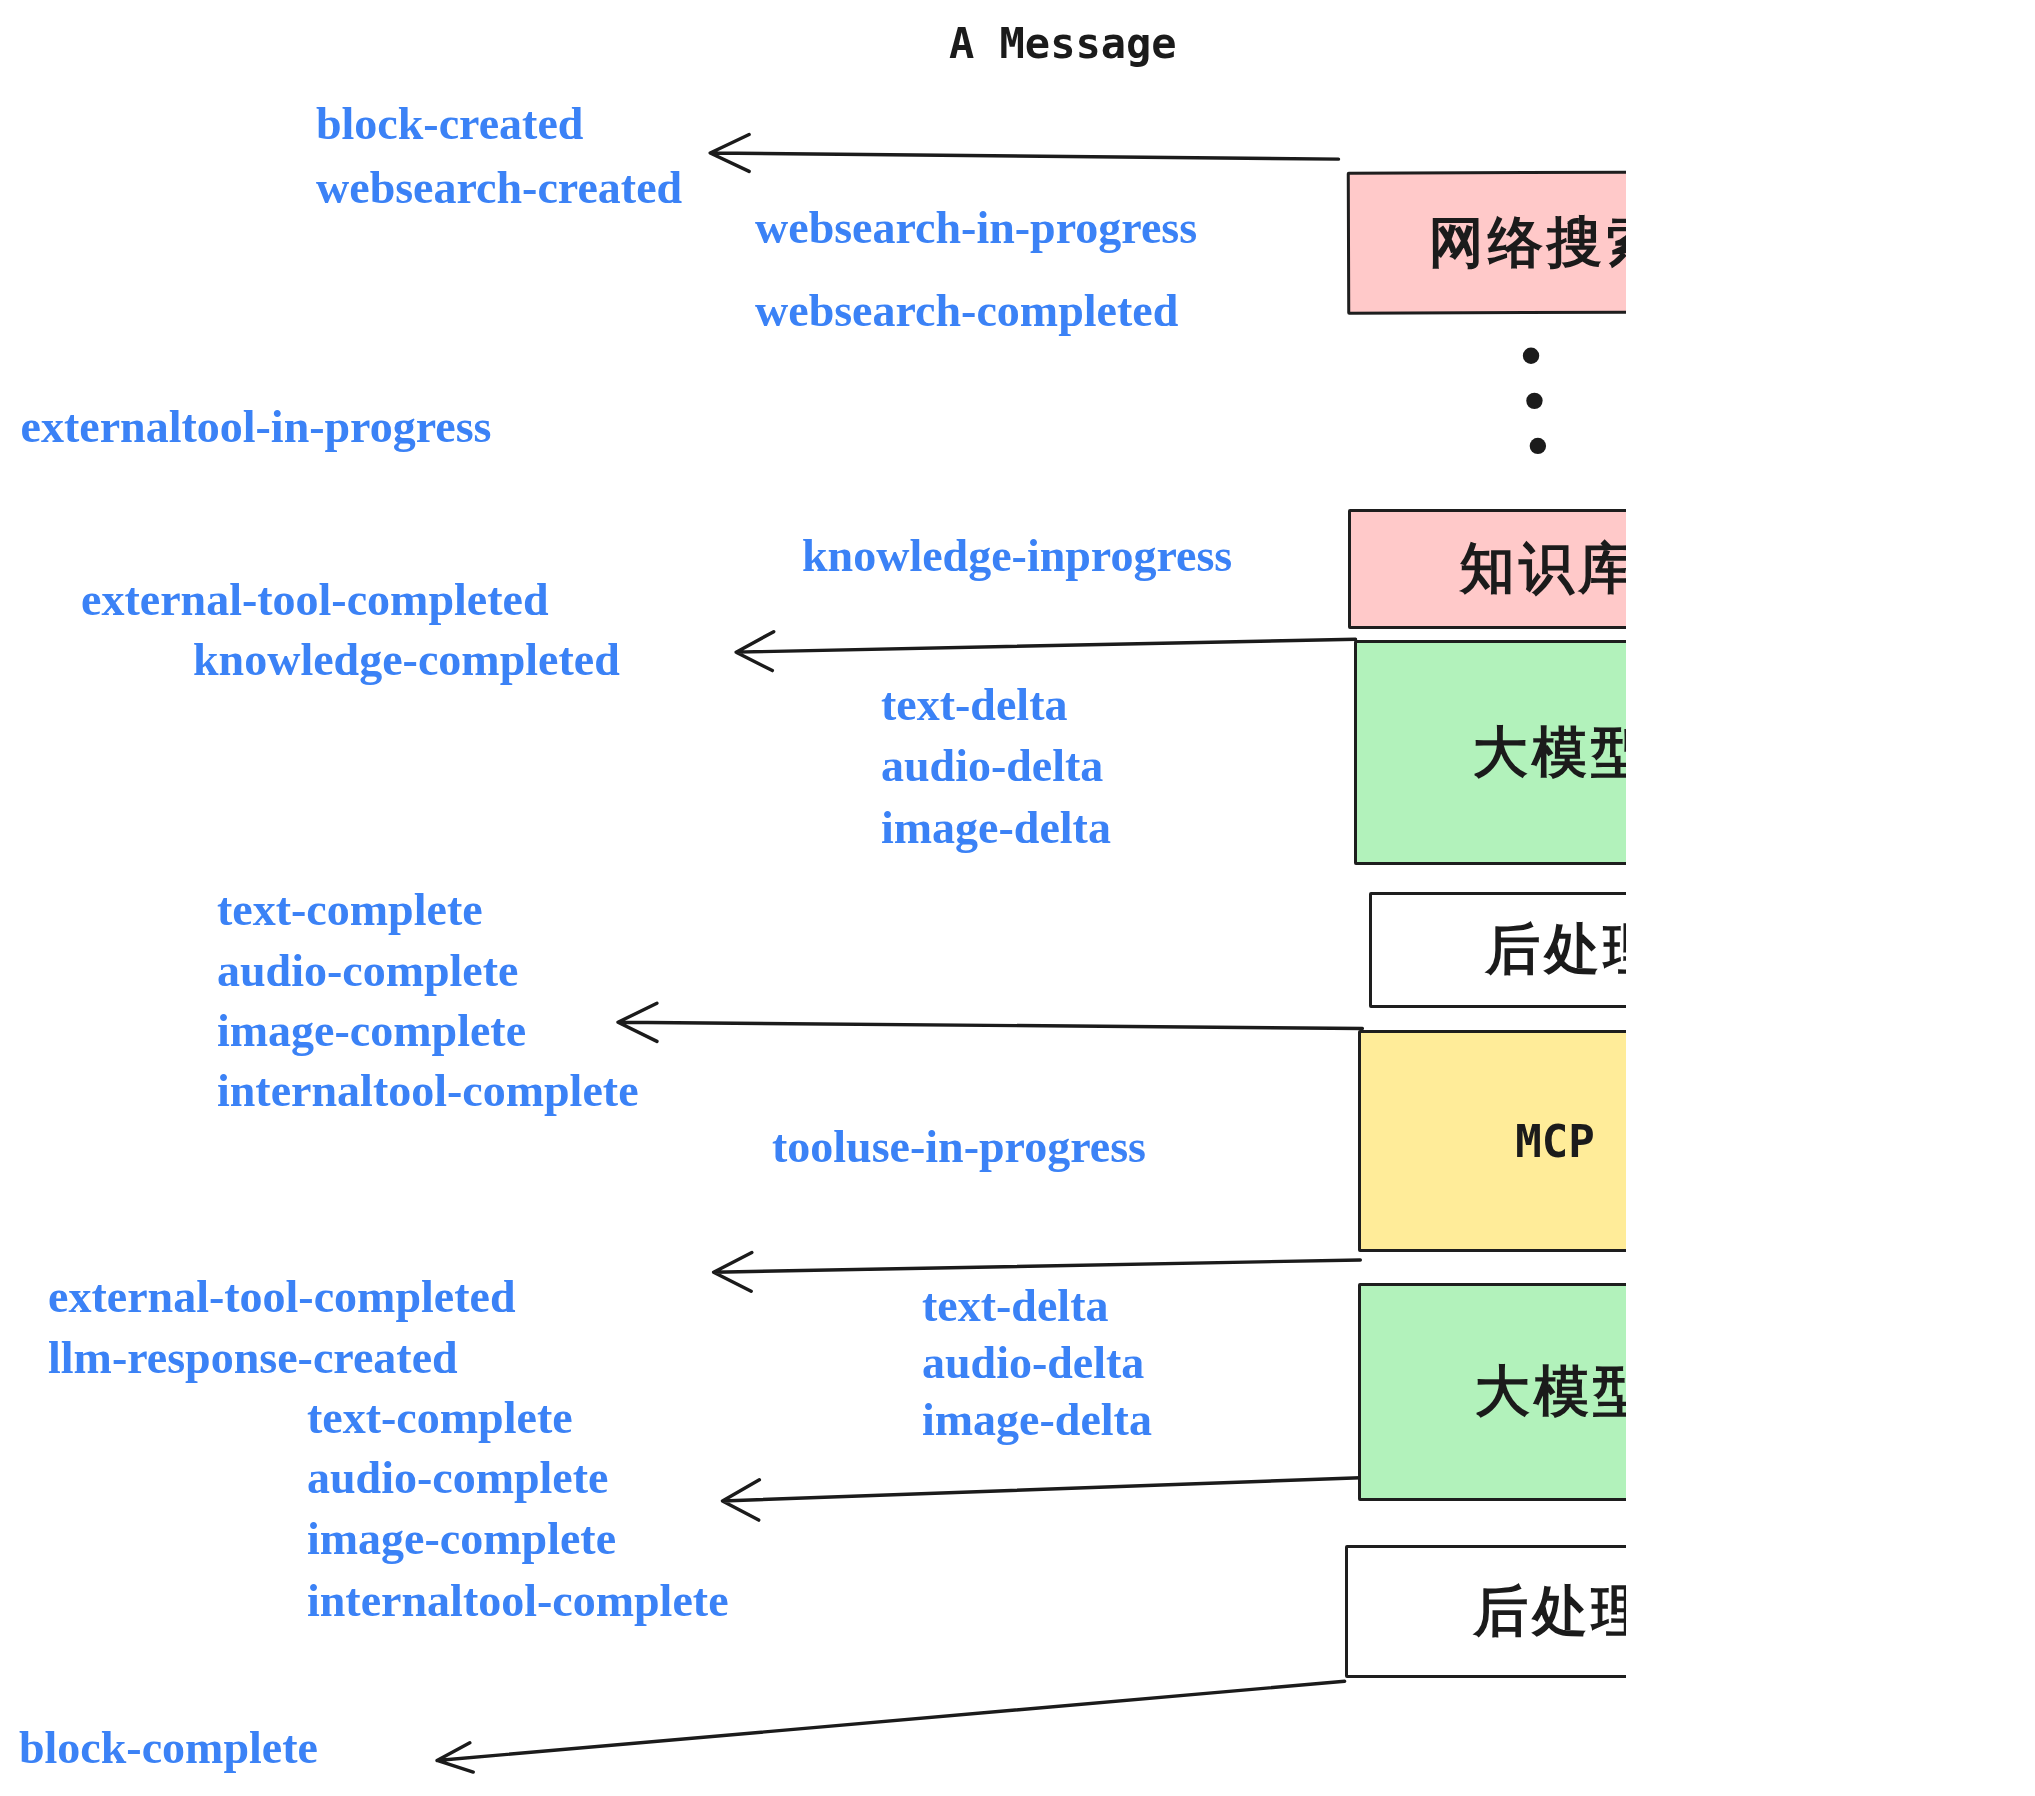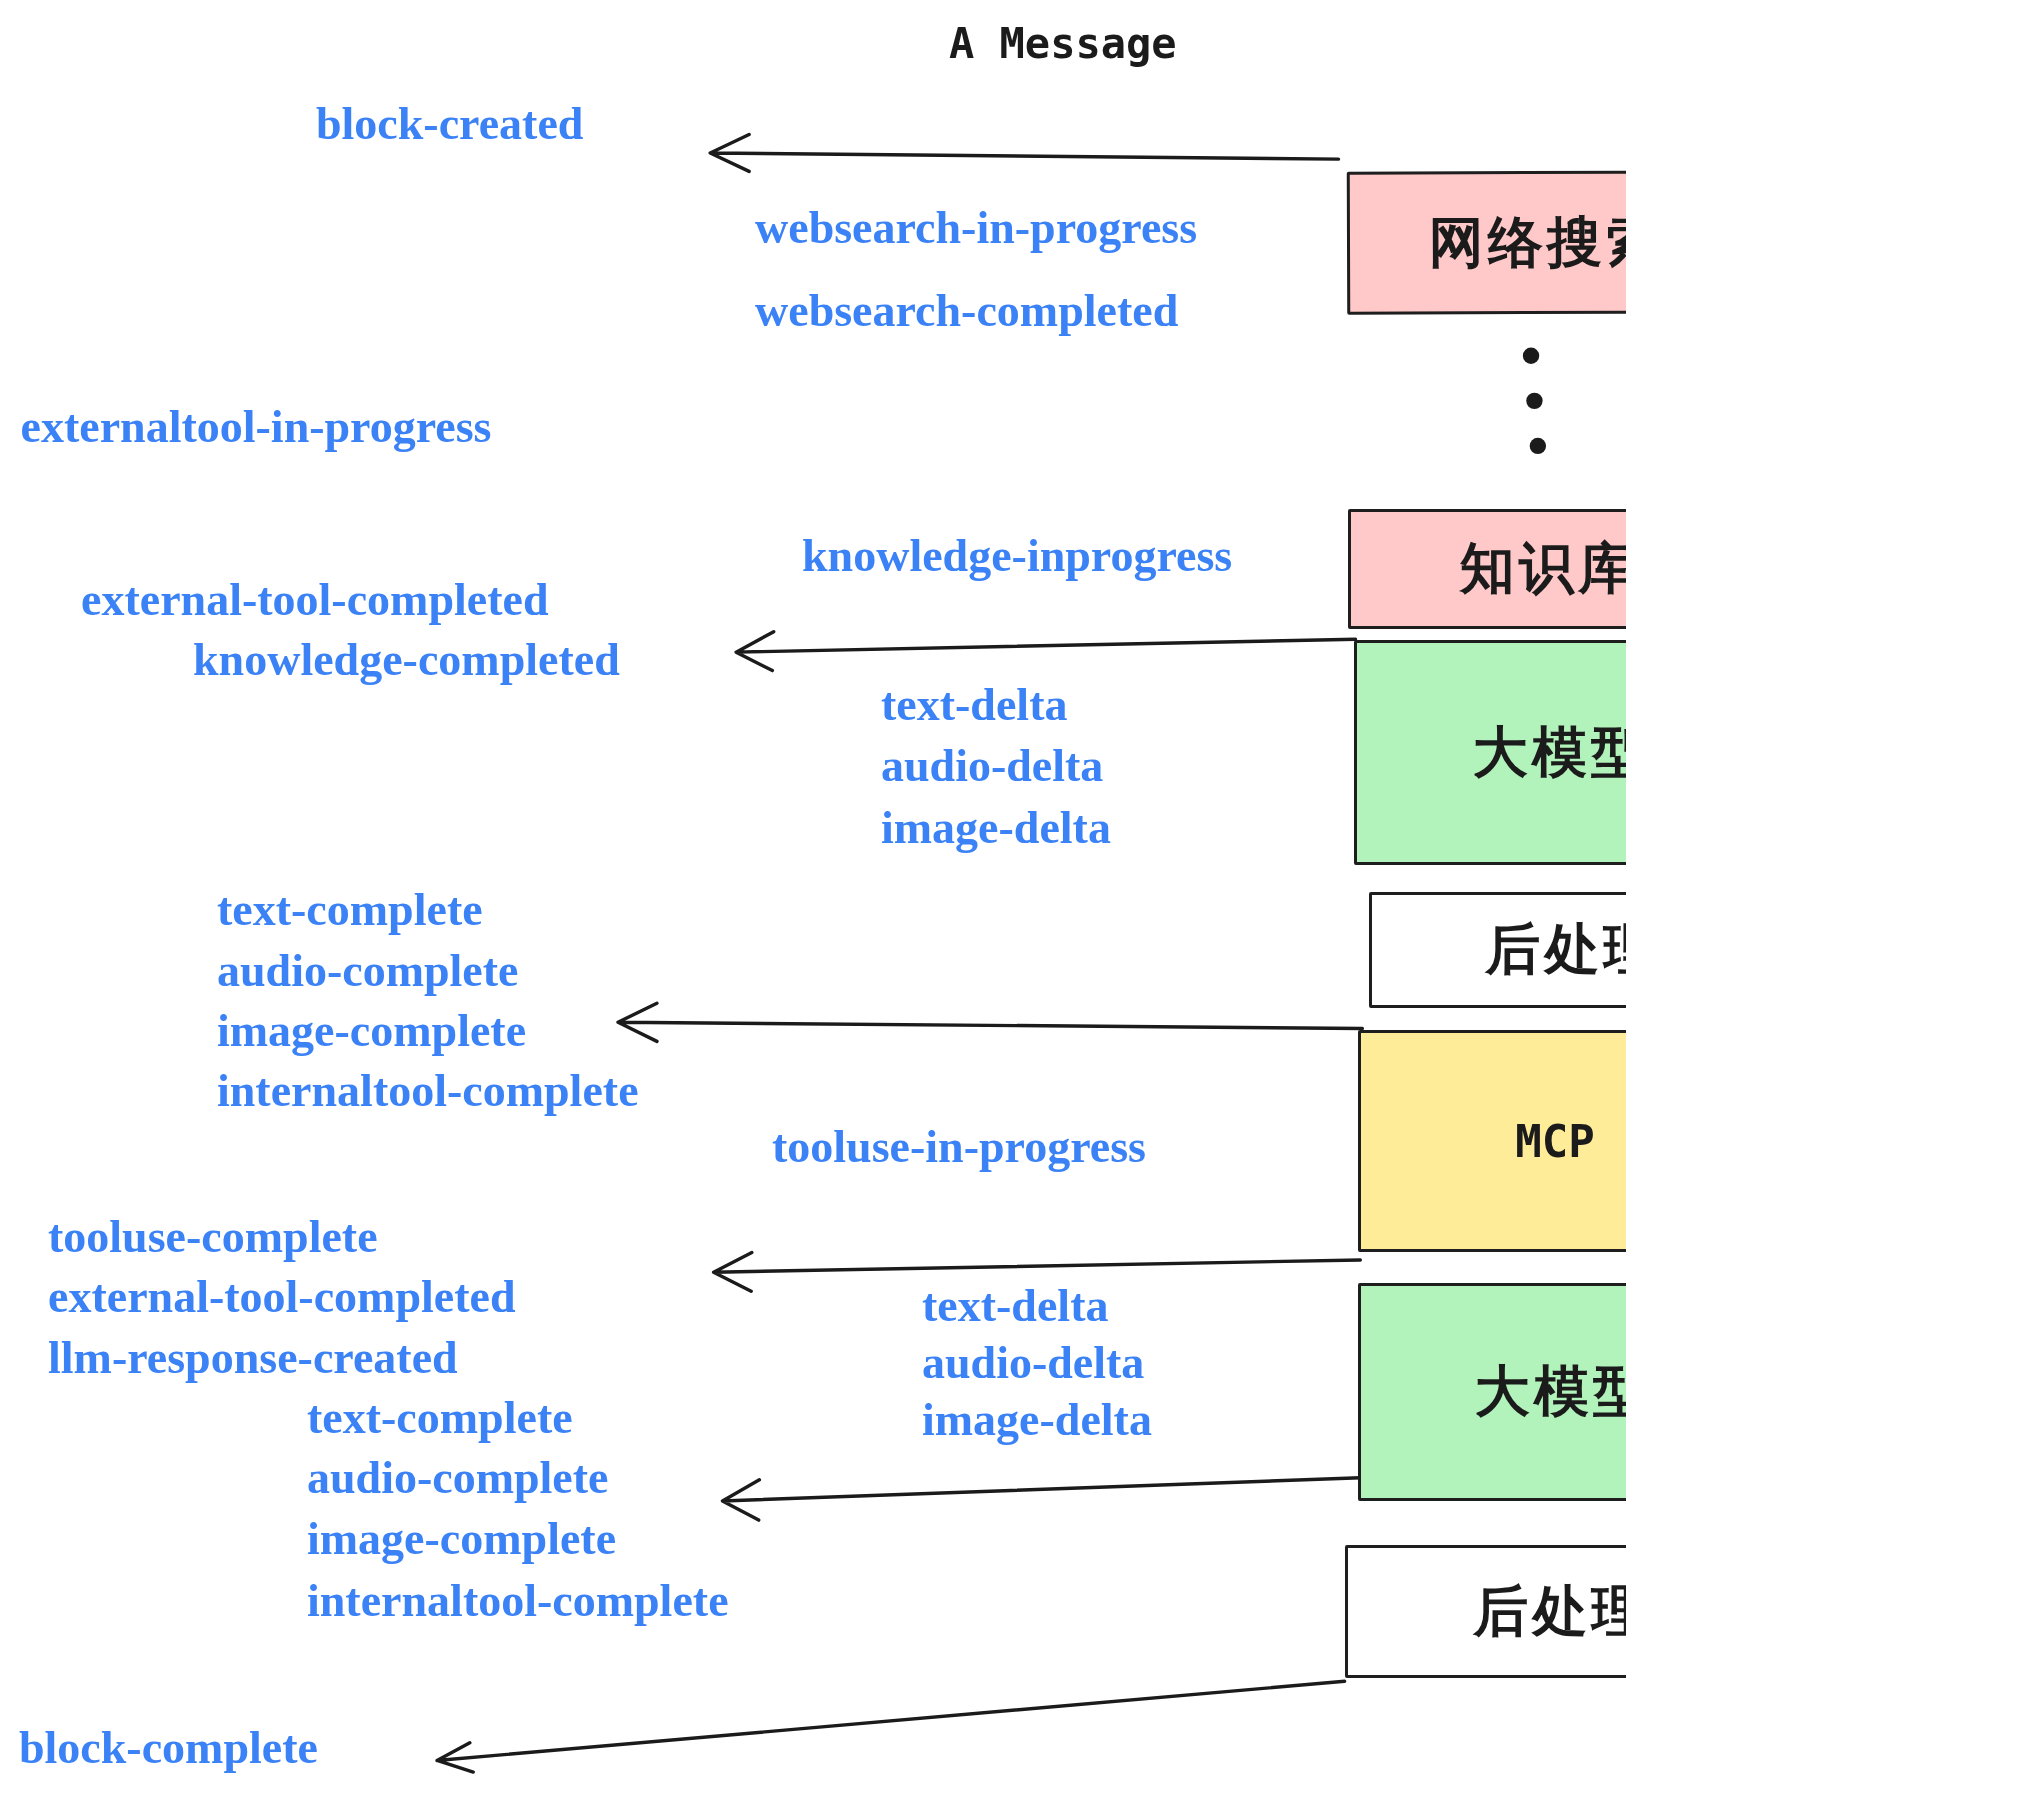--- a/index.html
+++ b/index.html
@@ -104,38 +104,38 @@
     <g>
       <circle cx="2242" cy="521" r="12"></circle>
       <circle cx="2247" cy="587" r="12"></circle>
       <circle cx="2252" cy="653" r="12"></circle>
     </g>
   </svg>
 
   <div class="title" style="left:949px;top:19px;">A Message</div>
 
   <div class="ev" style="left:316px;top:101px;">block-created</div>
+  <div class="ev" style="left:316px;top:165px;">websearch-created</div>
   <div class="ev" style="left:755px;top:205px;">websearch-in-progress</div>
   <div class="ev" style="left:755px;top:288px;">websearch-completed</div>
   <div class="ev" style="left:20.5px;top:404px;">externaltool-in-progress</div>
   <div class="ev" style="left:770px;top:533px;margin-left:32px;">knowledge-inprogress</div>
   <div class="ev" style="left:81px;top:577px;">external-tool-completed</div>
   <div class="ev" style="left:193px;top:637px;">knowledge-completed</div>
 
   <div class="ev" style="left:881px;top:682px;">text-delta</div>
   <div class="ev" style="left:881px;top:743px;">audio-delta</div>
   <div class="ev" style="left:881px;top:805px;">image-delta</div>
 
   <div class="ev" style="left:217px;top:887px;">text-complete</div>
   <div class="ev" style="left:217px;top:948px;">audio-complete</div>
   <div class="ev" style="left:217px;top:1008px;">image-complete</div>
   <div class="ev" style="left:217px;top:1068px;">internaltool-complete</div>
   <div class="ev" style="left:772px;top:1124px;">tooluse-in-progress</div>
 
-  <div class="ev" style="left:48px;top:1214px;">tooluse-complete</div>
   <div class="ev" style="left:48px;top:1274px;">external-tool-completed</div>
   <div class="ev" style="left:48px;top:1335px;">llm-response-created</div>
 
   <div class="ev" style="left:922px;top:1283px;">text-delta</div>
   <div class="ev" style="left:922px;top:1340px;">audio-delta</div>
   <div class="ev" style="left:922px;top:1397px;">image-delta</div>
 
   <div class="ev" style="left:307px;top:1395px;">text-complete</div>
   <div class="ev" style="left:307px;top:1455px;">audio-complete</div>
   <div class="ev" style="left:307px;top:1516px;">image-complete</div>

